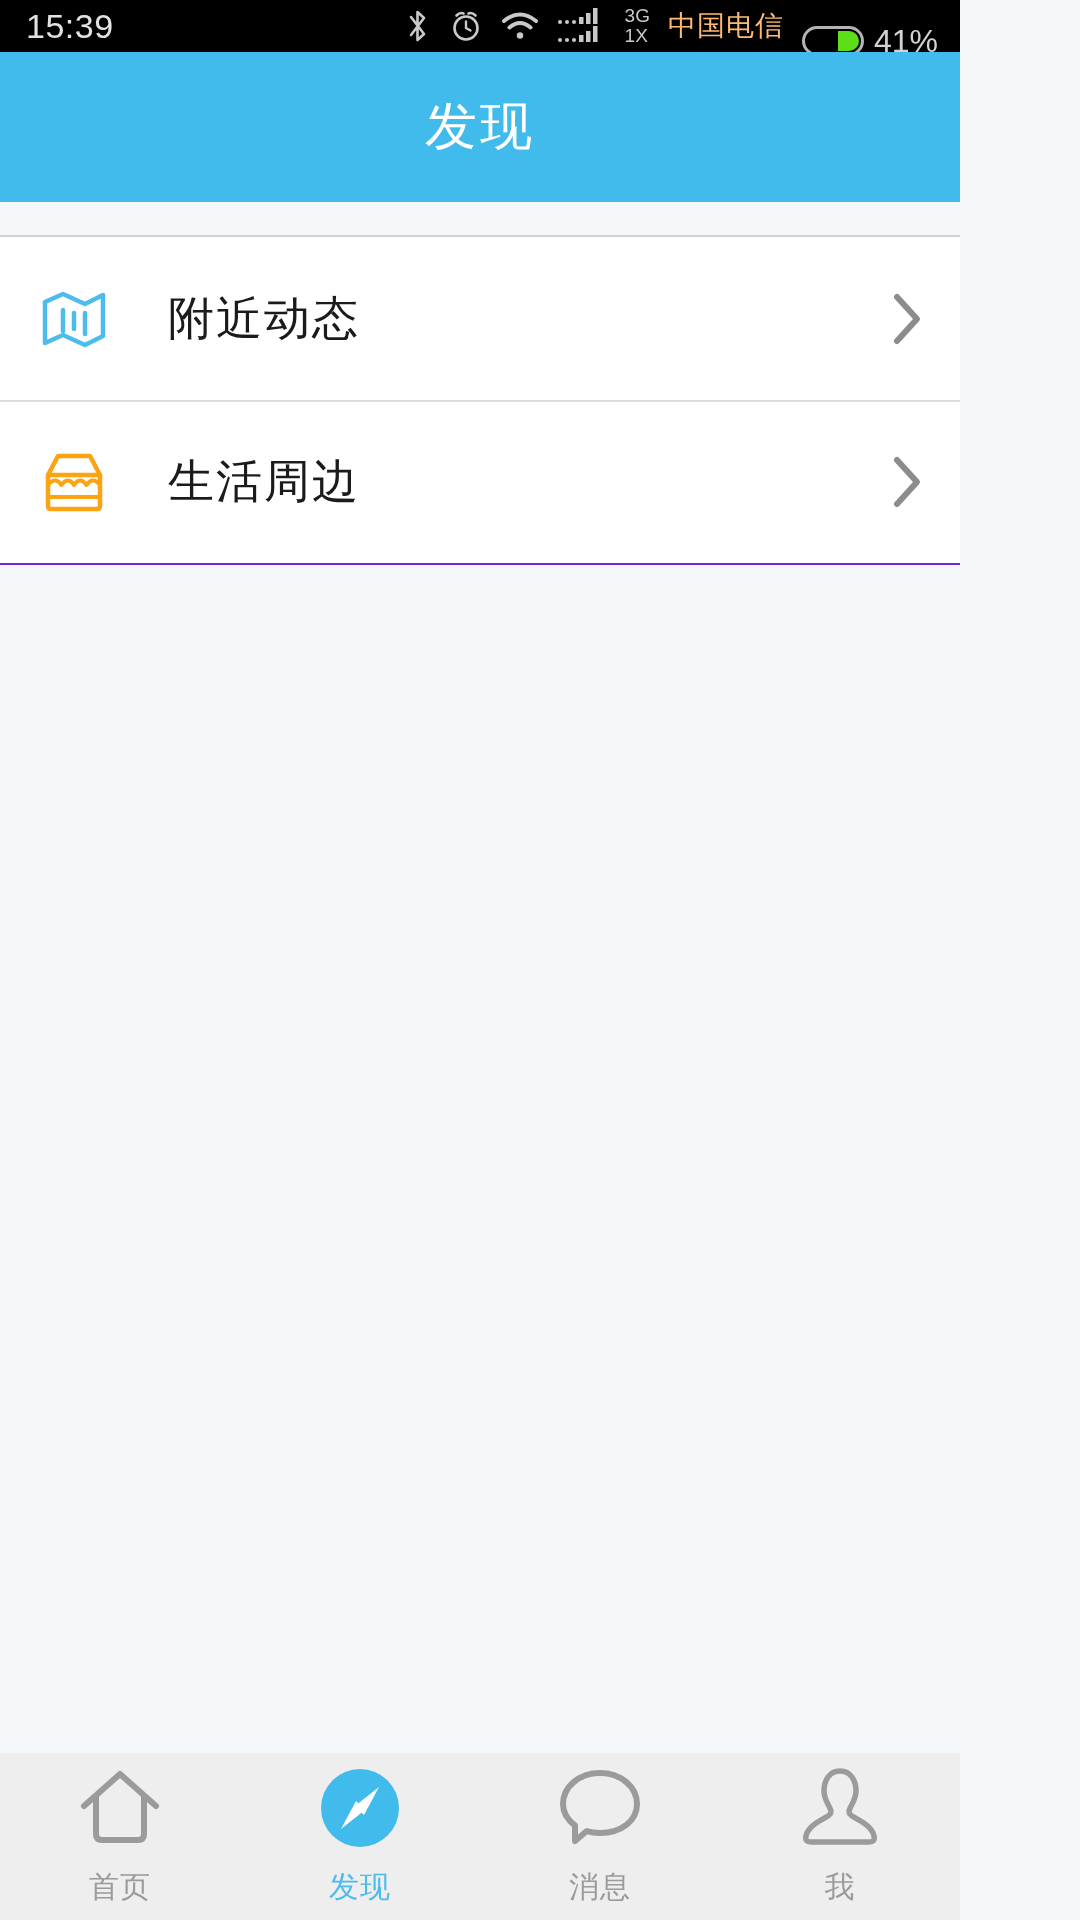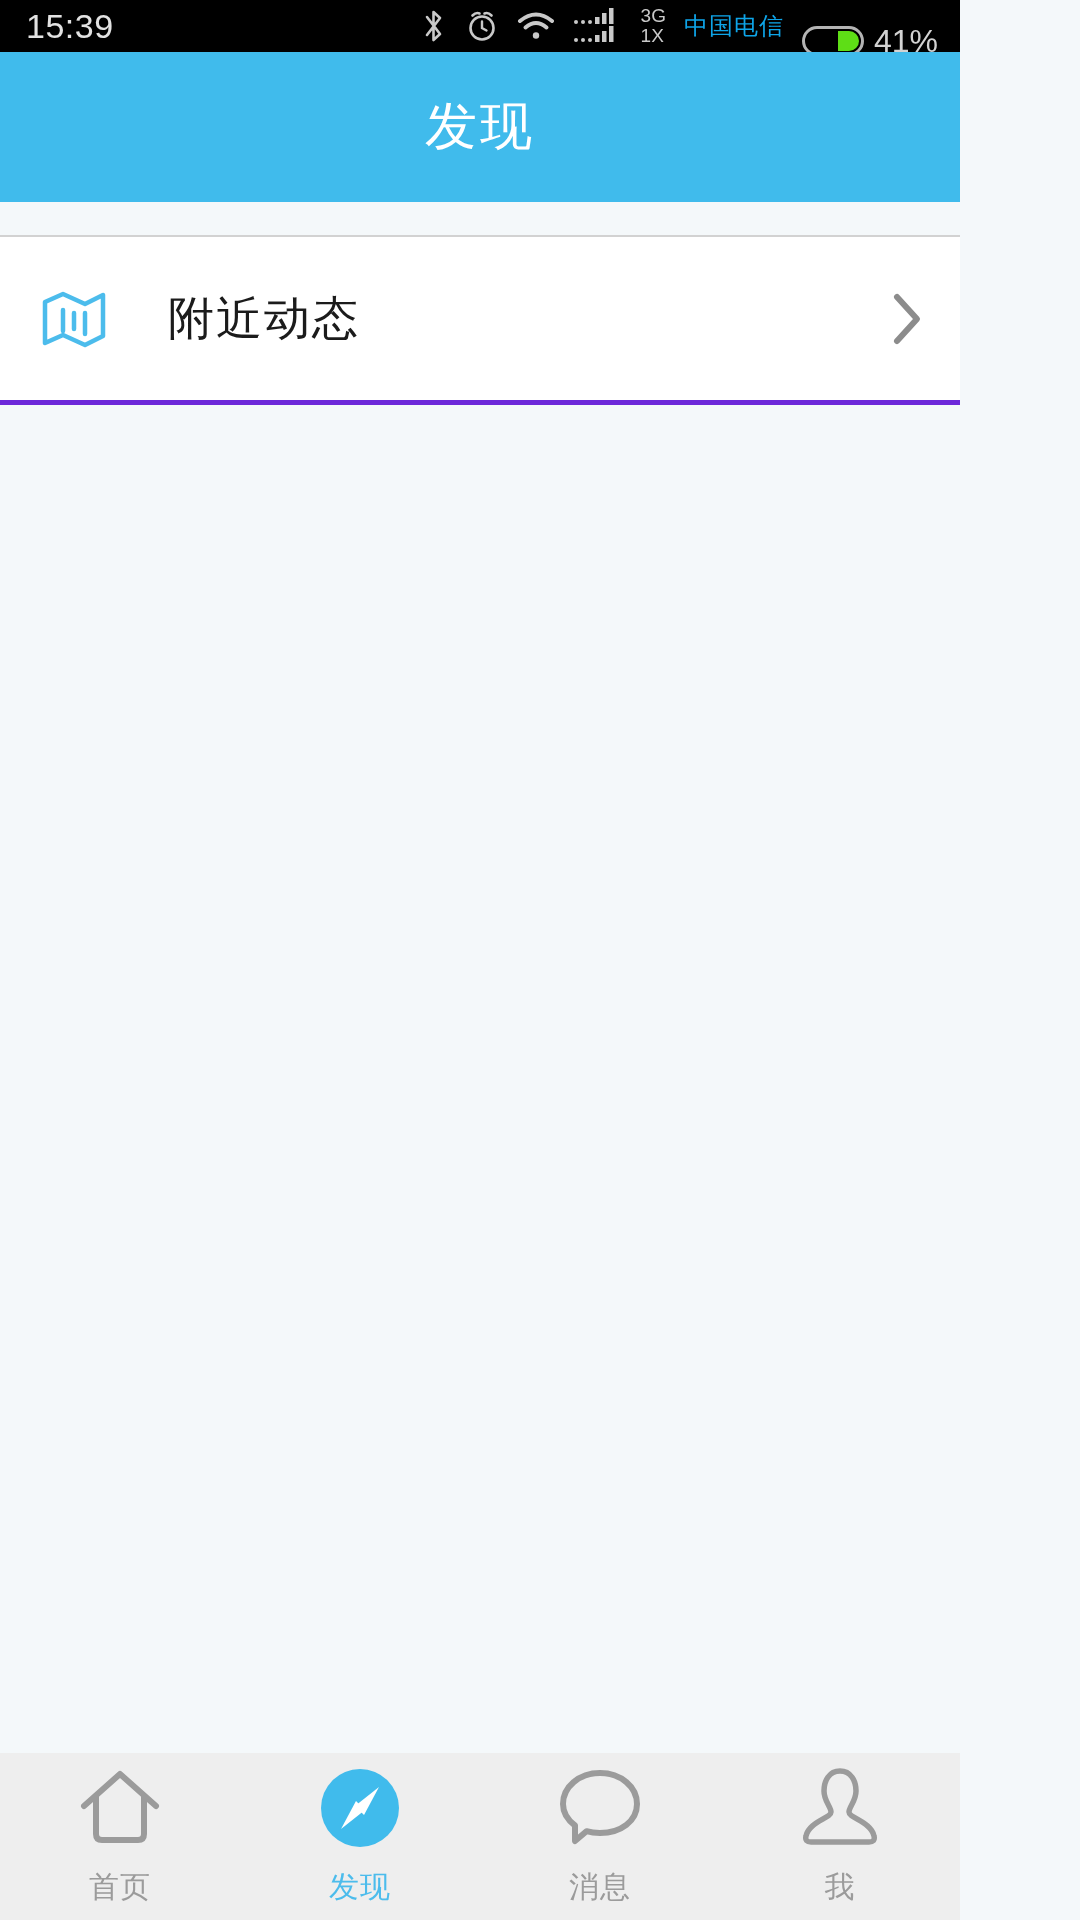--- a/index.html
+++ b/index.html
@@ -13,42 +13,42 @@
 
   
   .statusbar{
     height:52px; background:#000; flex:0 0 52px;
     display:flex; align-items:center; padding:0 22px 0 26px;
     color:#c8c8c8;
   }
   .sb-time{ font-size:34px; color:#e2e2e2; letter-spacing:0.5px; line-height:1; }
   .sb-right{ margin-left:auto; display:flex; align-items:center; gap:18px; }
   .sb-ico{ display:flex; align-items:center; }
-  .sb-carrier{ font-size:24px; color:#0ea5e9; letter-spacing:1px; }
+  .sb-carrier{ font-size:28px; color:#fdba74; letter-spacing:1px; }
   .sb-batt{ display:flex; align-items:center; gap:10px;margin-top:30px; }
   .batt-shell{
     width:62px; height:30px; border:3px solid #b4b4b4; border-radius:15px;
     display:flex; justify-content:flex-end; align-items:center; padding:2px;
   }
   .batt-fill{ height:100%; background:#5ede16; border-radius:0 10px 10px 0; }
   .sb-pct{ font-size:32px; color:#d2d2d2; }
   .sig-net{ display:flex; flex-direction:column; font-size:19px; line-height:20px; color:#c9c9c9; }
 
   
   .header{
     flex:0 0 150px; background:#40bbec;
     display:flex; align-items:center; justify-content:center;
   }
   .header-title{ color:#ffffff; font-size:52px; letter-spacing:3px; }
 
   
   .content{ flex:1 1 auto; background:#f4f8fa; display:flex; flex-direction:column; }
   .gap-top{ height:35px; background:#f4f8fa; border-bottom:2px solid #d2d2d2; flex:0 0 35px; }
 
-  .list{ background:#3b82f6; border-bottom:5px solid #6d28d9; }
+  .list{ background:#3b82f6; border-bottom:2px solid #6d28d9; }
   .row{
     height:163px; display:flex; align-items:center;
     padding:0 36px 0 38px; background:#ffffff; position:relative;
   }
   .row + .row::before{
     content:""; position:absolute; left:0; right:0; top:0; height:2px; background:#dcdcdc;
   }
   .row-icon{ width:72px; height:72px; flex:0 0 72px; display:flex; align-items:center; justify-content:center; }
   .row-label{ font-size:46px; color:#1b1b1b; margin-left:58px; letter-spacing:2px; }
   .row-arrow{ margin-left:auto; display:flex; align-items:center; }
@@ -156,20 +156,36 @@
           </svg>
         </span>
         <span class="row-label">附近动态</span>
         <span class="row-arrow">
           <svg width="34" height="56" viewBox="0 0 34 56">
             <path d="M7 6 L27 28 L7 50" fill="none" stroke="#8c8c8c" stroke-width="6" stroke-linecap="round" stroke-linejoin="round"></path>
           </svg>
         </span>
       </div>
 
+      <div class="row">
+        <span class="row-icon">
+          <svg width="66" height="62" viewBox="0 0 66 62">
+            <path d="M7 24 L17 5 L49 5 L59 24 L59 55 Q59 58 56 58 L10 58 Q7 58 7 55 Z" fill="none" stroke="#fca311" stroke-width="4.5" stroke-linejoin="round"></path>
+            <path d="M7 24 L59 24" stroke="#fca311" stroke-width="4.5" stroke-linecap="round"></path>
+            <path d="M7 34 Q14 25 20.5 34 Q27 25 33 34 Q39 25 45.5 34 Q52 25 59 34" fill="none" stroke="#fca311" stroke-width="4" stroke-linejoin="round"></path>
+            <path d="M9 46 L57 46" stroke="#fca311" stroke-width="4" stroke-linecap="round"></path>
+          </svg>
+        </span>
+        <span class="row-label">生活周边</span>
+        <span class="row-arrow">
+          <svg width="34" height="56" viewBox="0 0 34 56">
+            <path d="M7 6 L27 28 L7 50" fill="none" stroke="#8c8c8c" stroke-width="6" stroke-linecap="round" stroke-linejoin="round"></path>
+          </svg>
+        </span>
+      </div>
 
     </div>
 
     <div class="filler"></div>
   </div>
 
   <div class="tabbar">
 
     <div class="tab">
       <span class="tab-icon">

